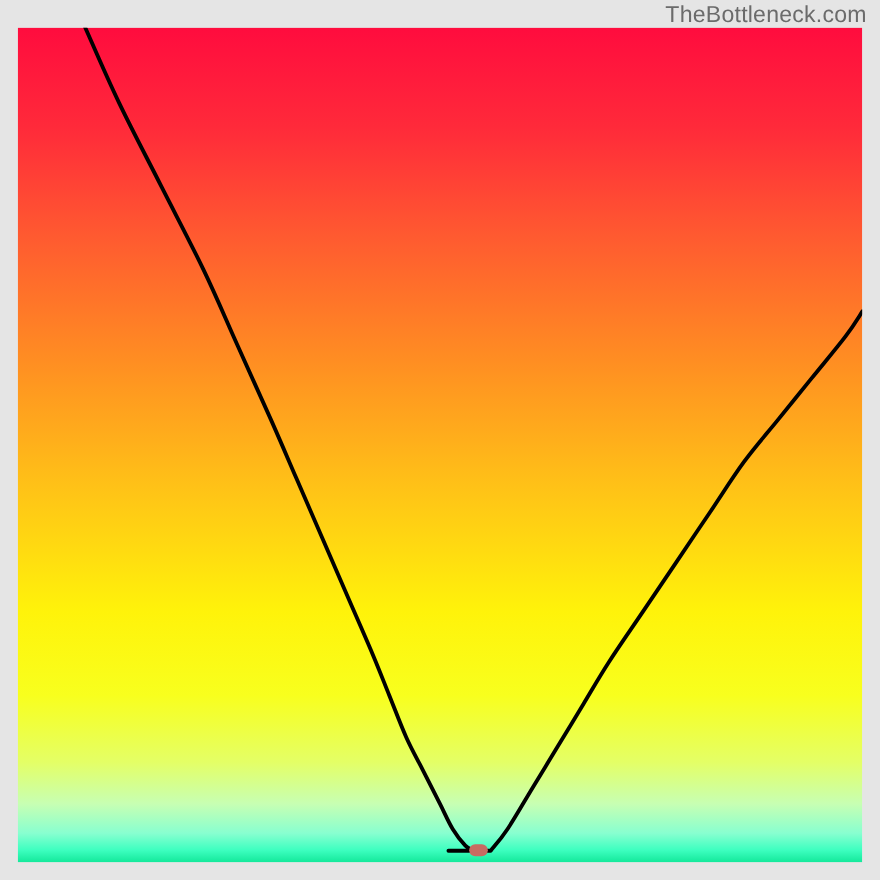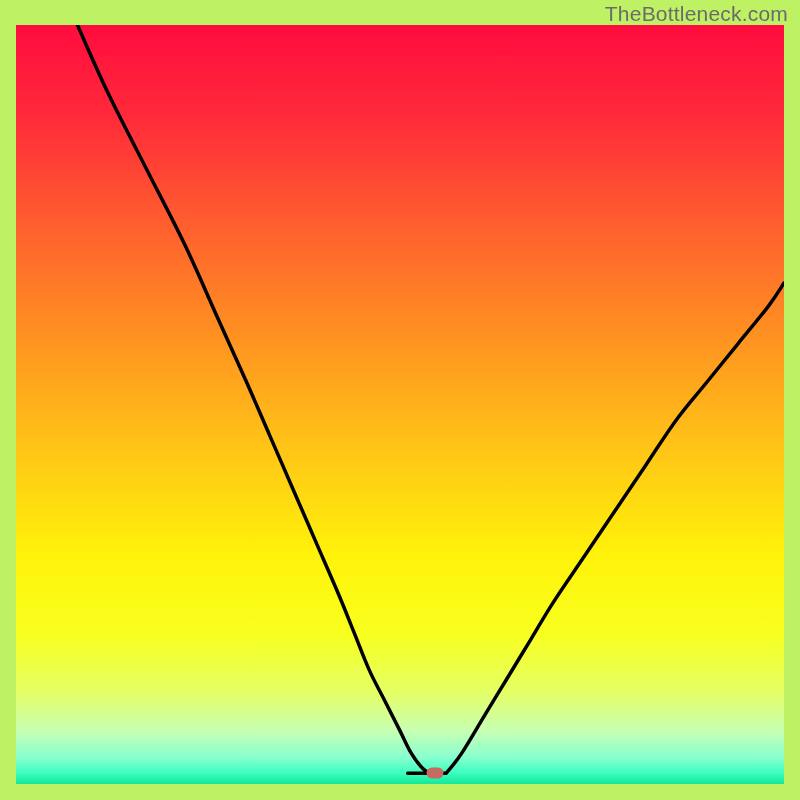--- a/index.html
+++ b/index.html
@@ -8,21 +8,21 @@
     width: 800px;
     height: 800px;
     background: #000;
     overflow: hidden;
     font-family: Arial, Helvetica, sans-serif;
   }
   .frame {
     position: relative;
     width: 800px;
     height: 800px;
-    background: #bef264;
+    background: #e5e5e5;
   }
   .watermark {
     position: absolute;
     top: 2px;
     right: 12px;
     color: #6b6b6b;
     font-size: 21px;
     font-weight: 400;
     letter-spacing: 0.2px;
     z-index: 5;

